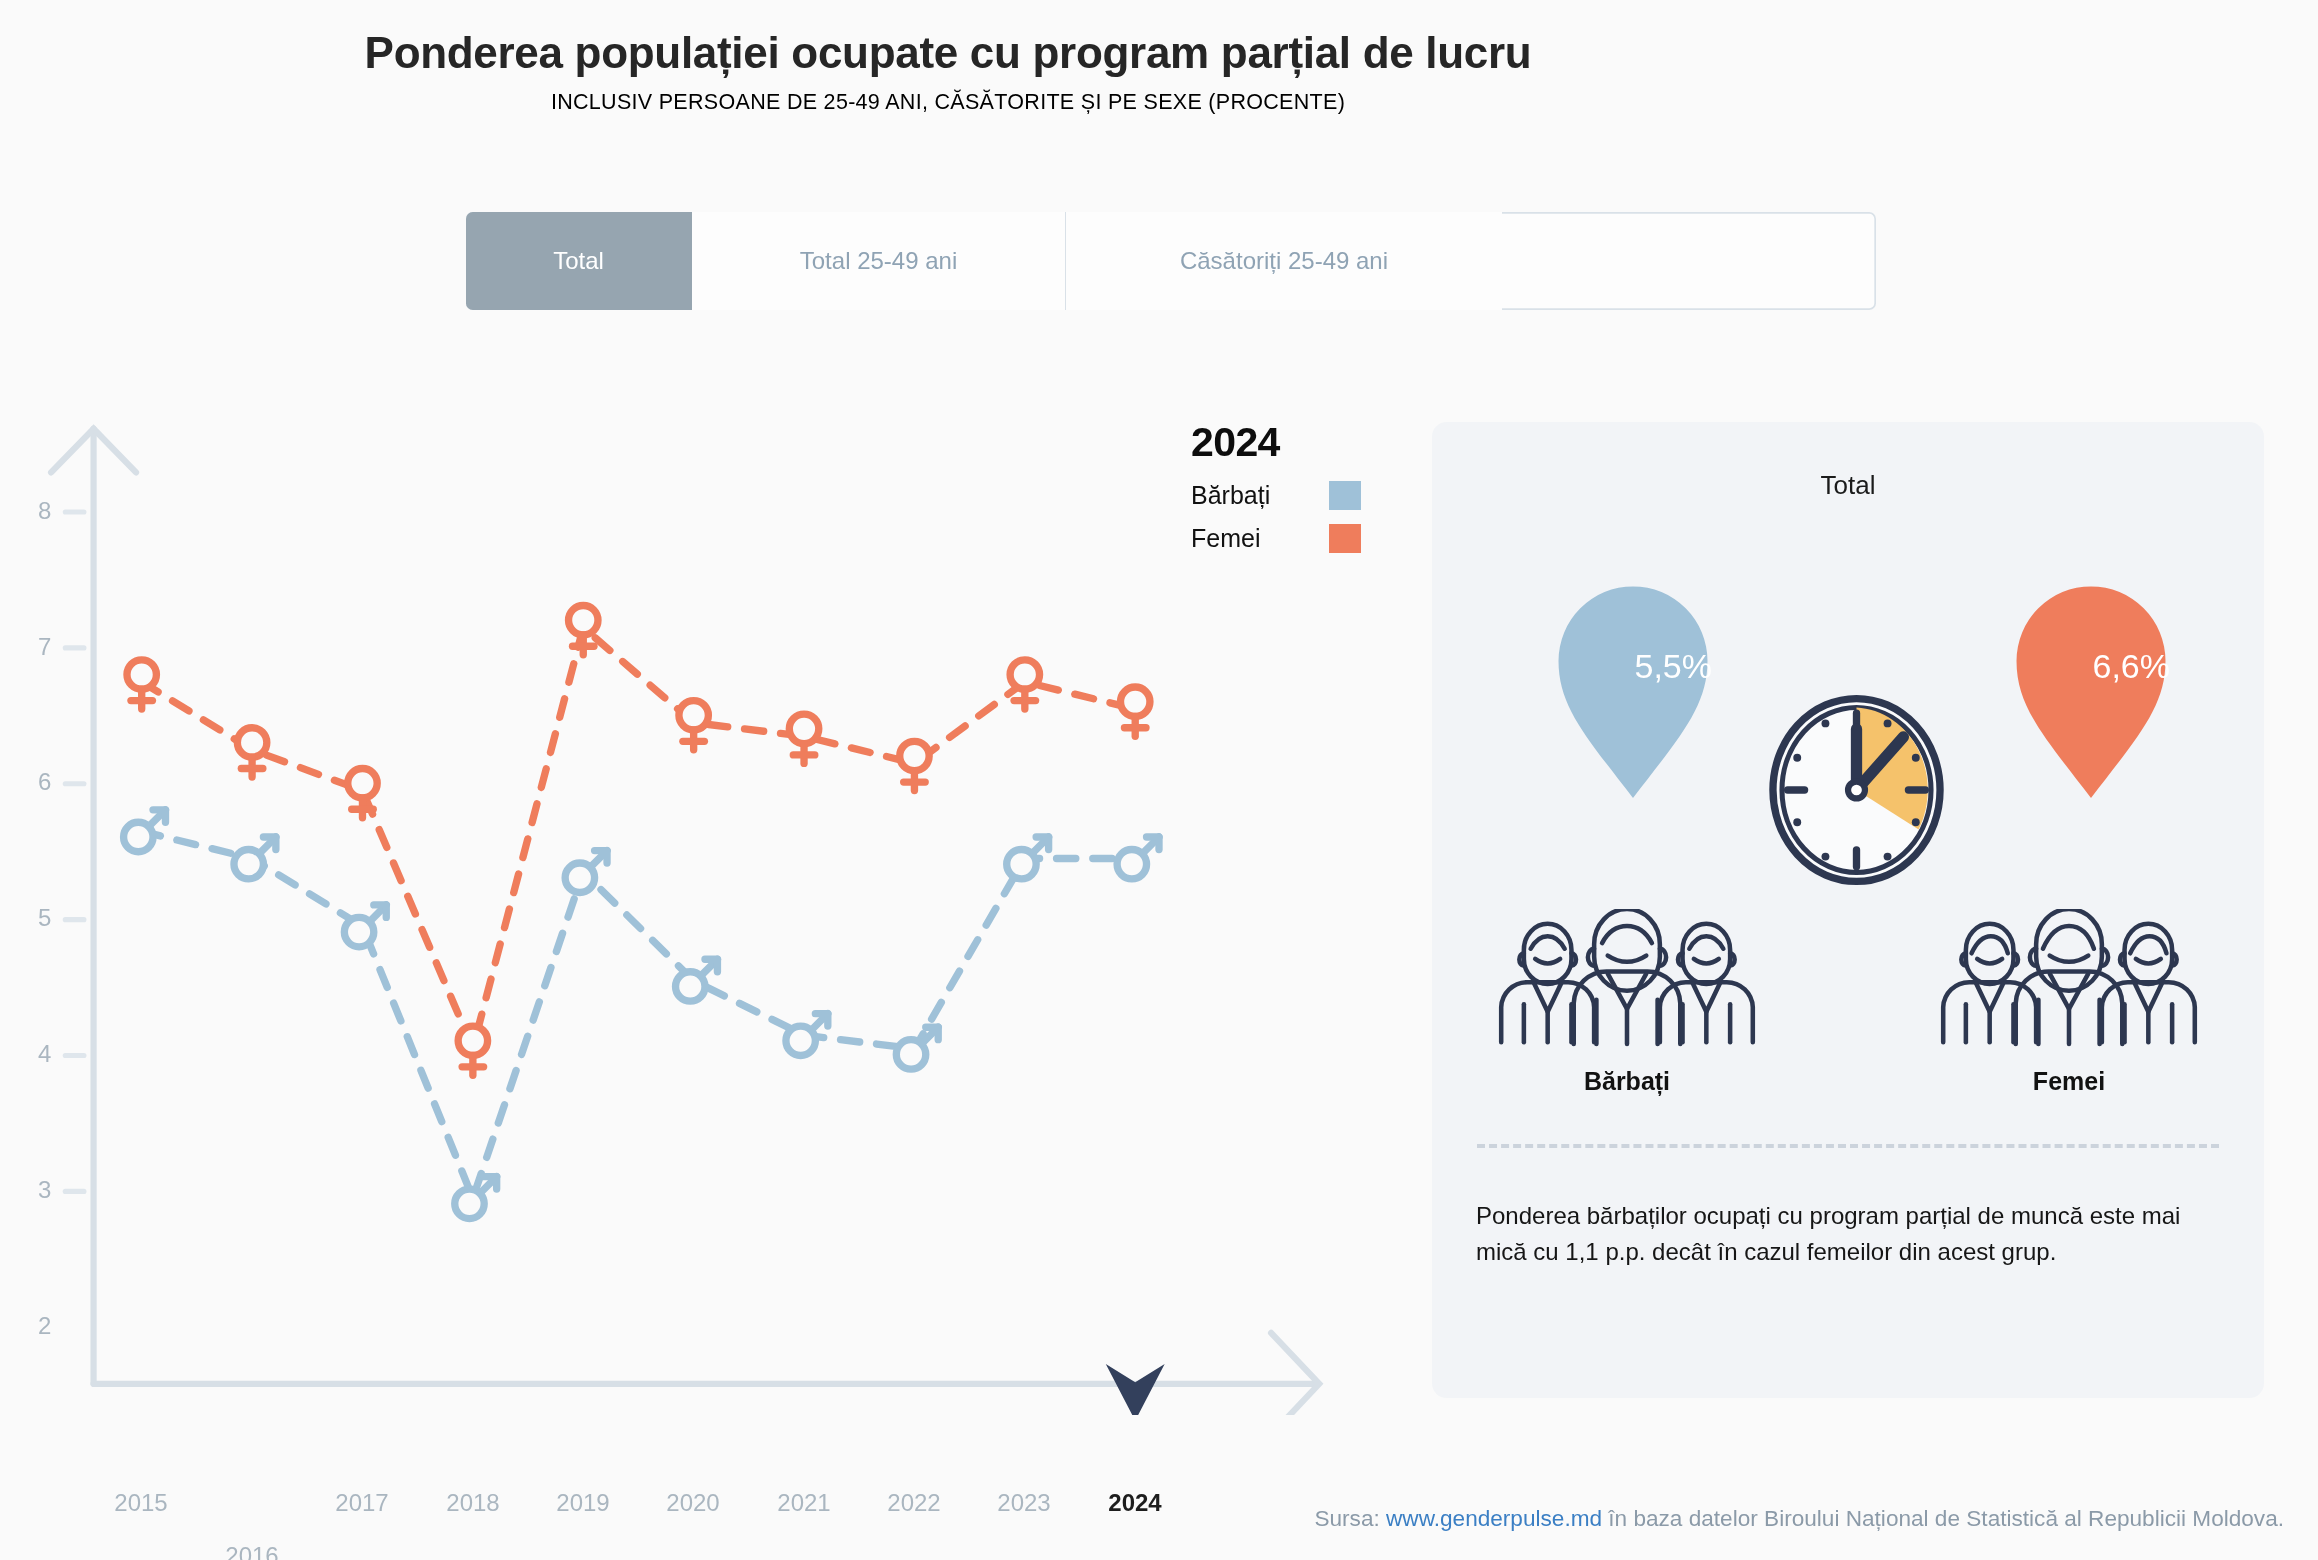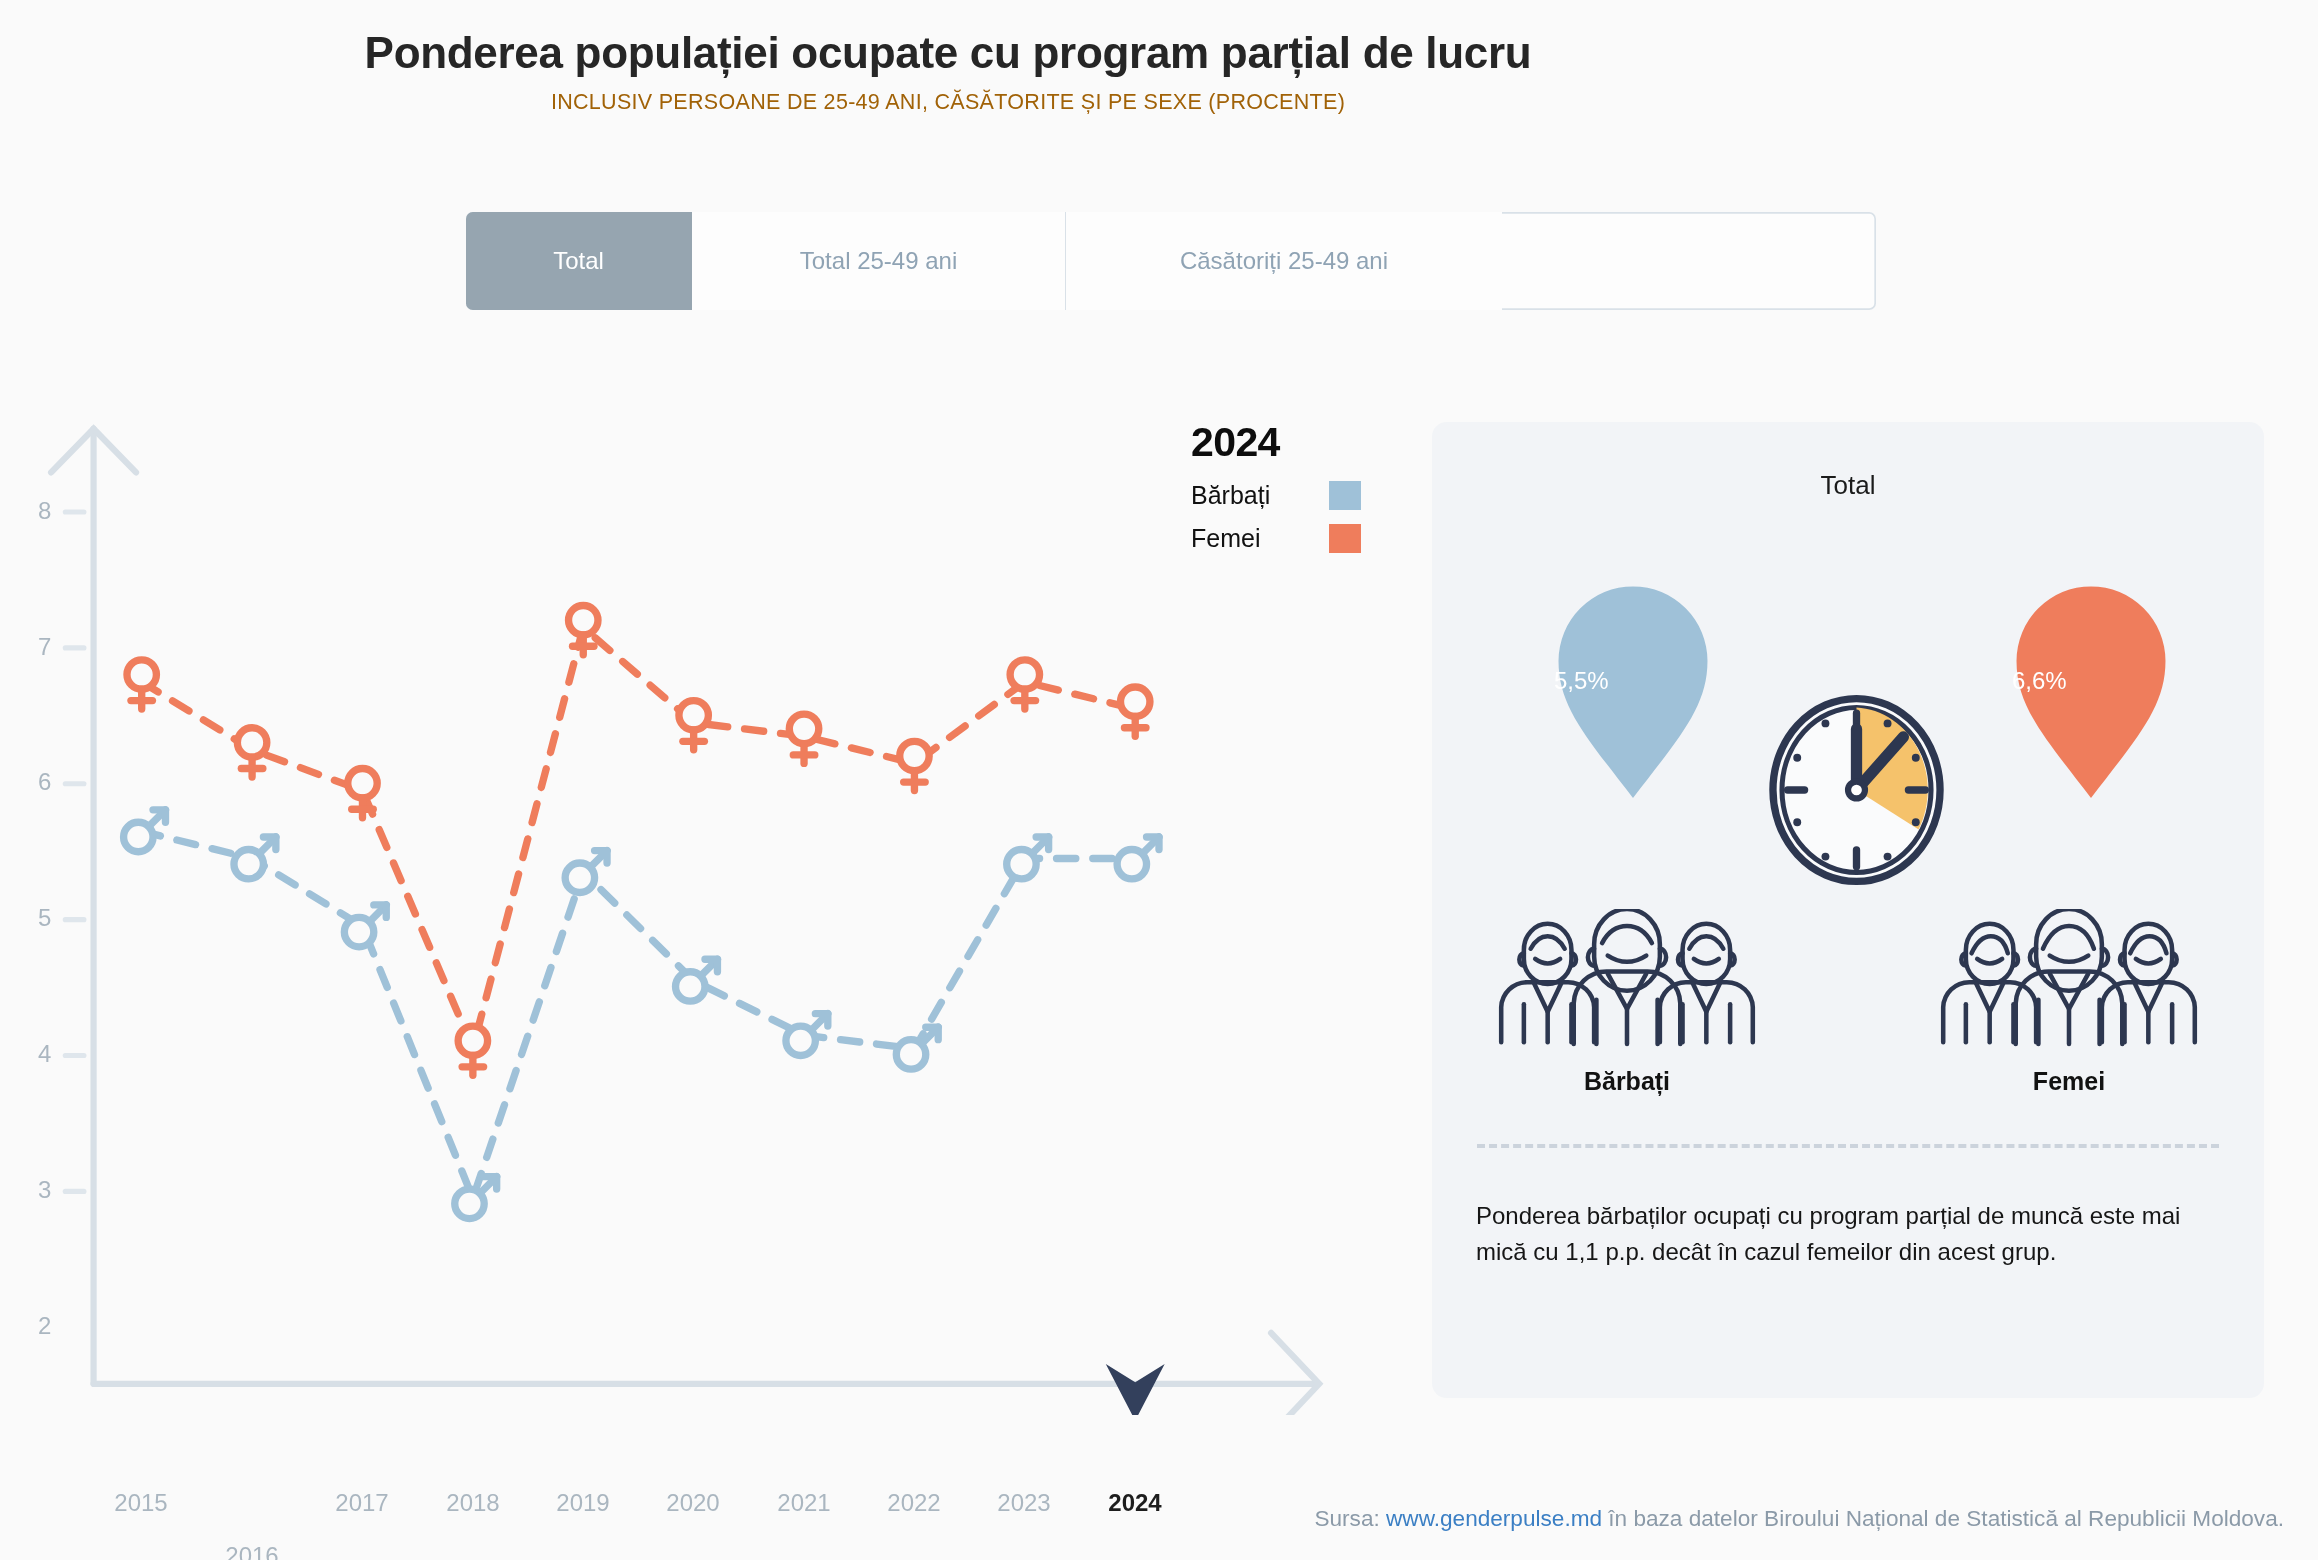--- a/index.html
+++ b/index.html
@@ -12,21 +12,21 @@
   .page { position: relative; width: 2319px; height: 1561px; }
 
   
   .hdr { position:absolute; left:0; top:28px; width:1896px; text-align:center; }
   .hdr h1 {
     font-size: 44px; font-weight: 700; color:#262626; letter-spacing:-0.3px;
     line-height: 1.12;
   }
   .hdr h2 {
     margin-top: 12.5px;
-    font-size: 21.5px; font-weight: 400; color:#a16207; letter-spacing: 0.3px;
+    font-size: 21.5px; font-weight: 400; color:#000000; letter-spacing: 0.3px;
   }
 
   
   .tabbar {
     position:absolute; left:466px; top:212px;
     height:98px; width:1410px;
     display:flex; border-radius:6.8px; overflow:hidden;
     background:#fdfdfd;
     box-shadow: inset 0 0 0 1.7px #d9e1e8;
   }
@@ -72,22 +72,22 @@
     background:#f2f4f7; border-radius:14.7px;
   }
   .panel .ptitle {
     position:absolute; top:48px; width:100%; text-align:center;
     font-size:26px; color:#1b1b1b;
   }
   .pin { position:absolute; width:158px; height:226px; }
   .pin.left  { left:122px;  top:153px; }
   .pin.right { left:580px;  top:153px; }
   .pin .val {
-    position:absolute; left:0; top:72px; width:158px; text-align:left;
-    font-size:24px; color:#ffffff;margin-top:20px;
+    position:absolute; left:0; top:72px; width:158px; text-align:right;
+    font-size:34px; color:#ffffff;
   }
   .clock { position:absolute; left:337px; top:272px; width:175px; height:192px; }
   .people { position:absolute; width:272px; height:139px; }
   .people.left  { left:59px;  top:487px; }
   .people.right { left:501px;  top:487px; }
   .plabel {
     position:absolute; width:272px; text-align:center;
     font-size:25px; font-weight:700; color:#121212; top:645px;
   }
   .plabel.left  { left:59px; }

